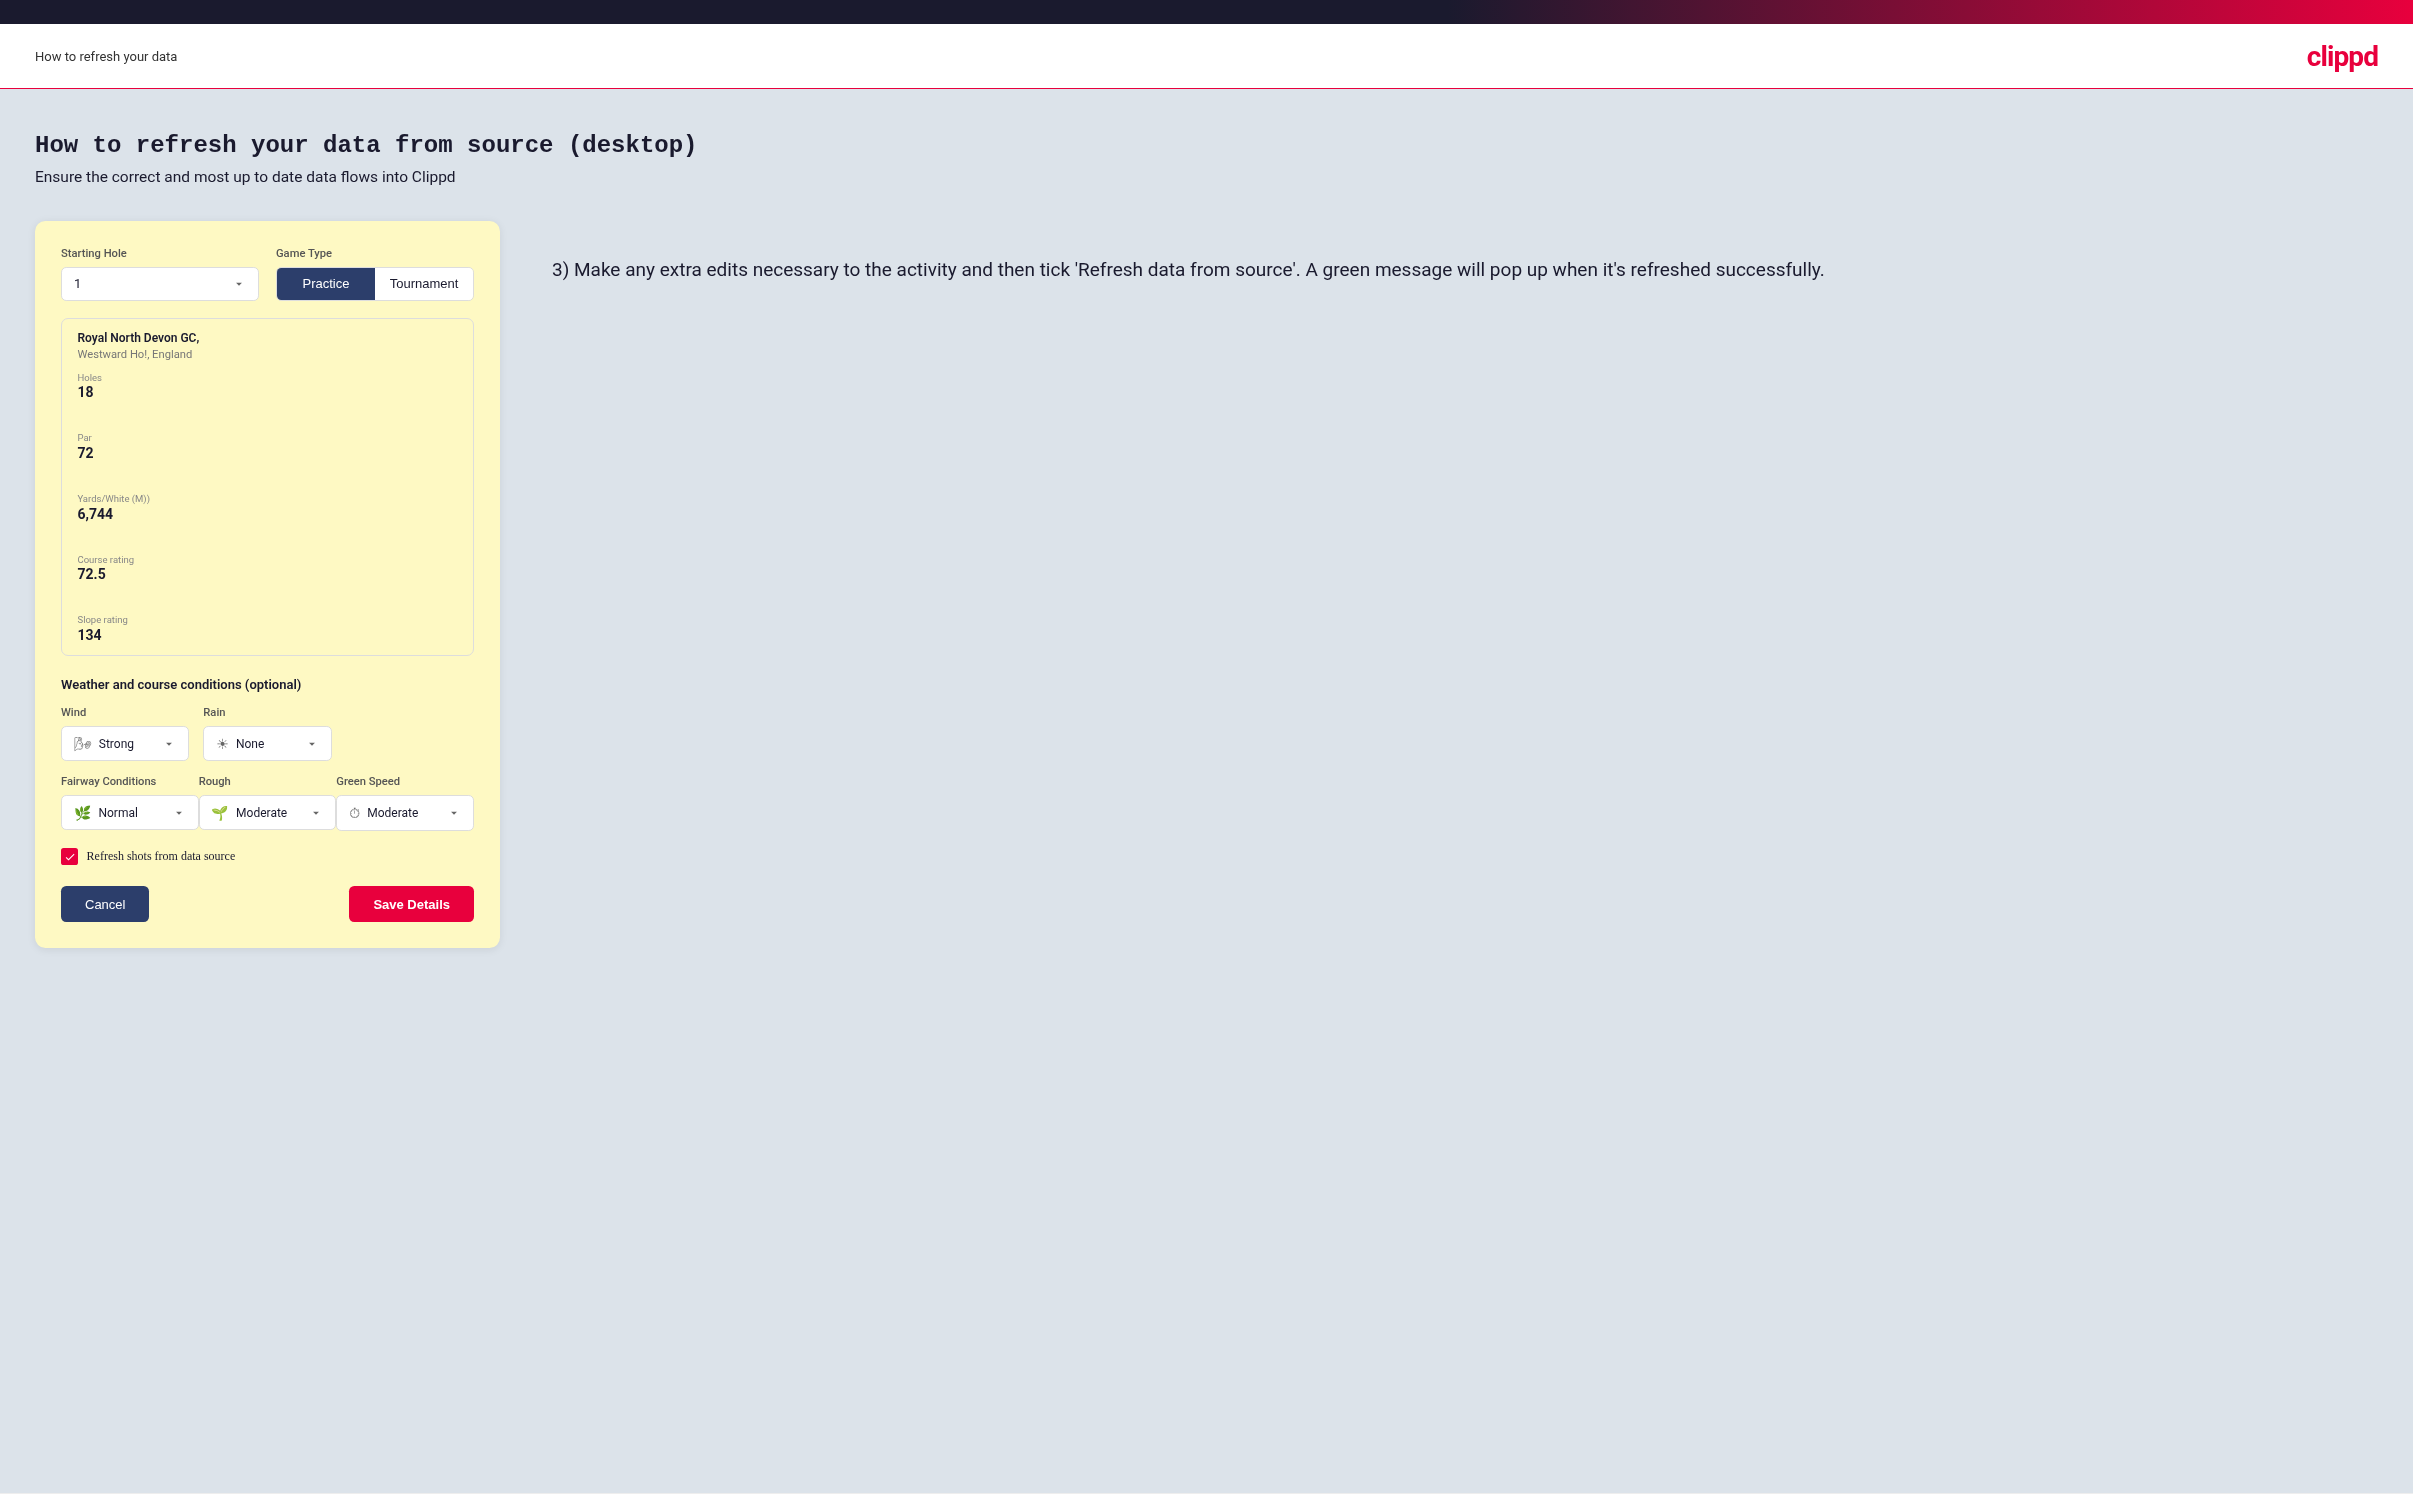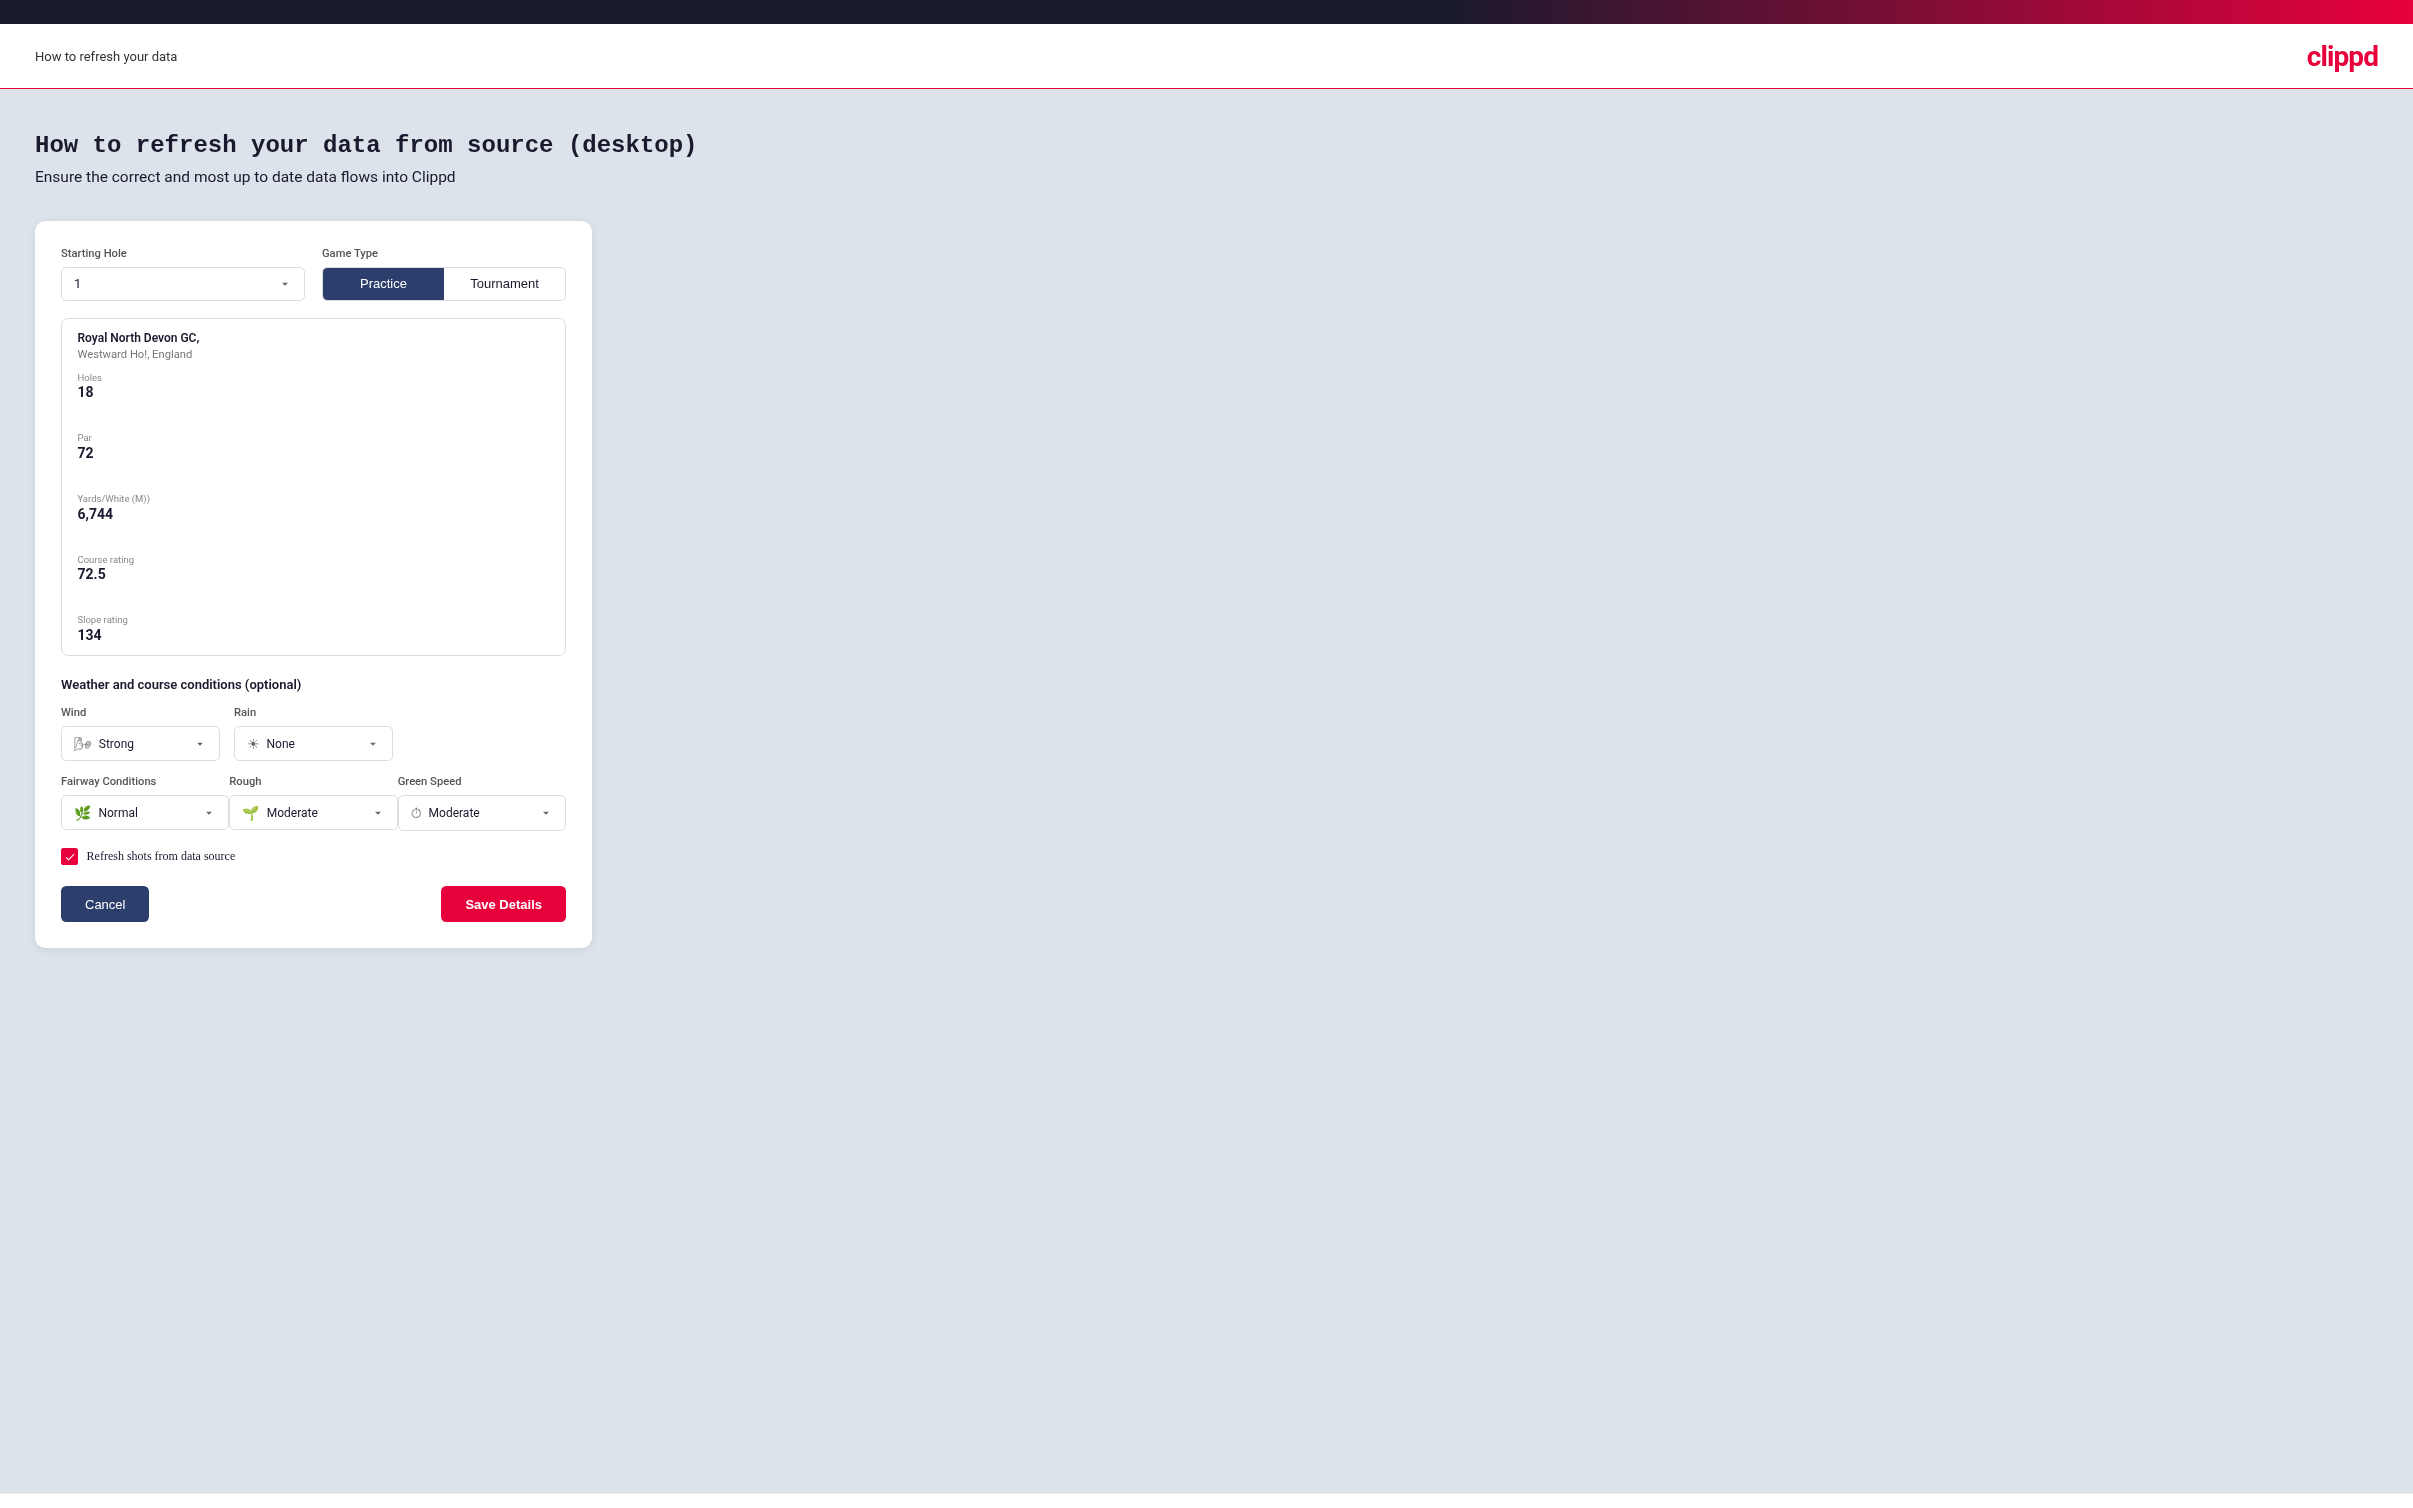--- a/index.html
+++ b/index.html
@@ -50,24 +50,24 @@
       margin-bottom: 35px;
     }
 
     .content-layout {
       display: flex;
       gap: 52px;
       align-items: flex-start;
     }
 
     .form-card {
-      background: #ffffff;
+      background: #fef9c3;
       border-radius: 10.4px;
       padding: 26px;
-      width: 557px;
+      width: 465px;
       flex-shrink: 0;
       box-shadow: 0 1.7px 8.6px rgba(0,0,0,0.08);
     }
 
     .field-label {
       font-size: 11.2px;
       color: #555;
       margin-bottom: 7px;
       font-weight: 500;
     }
@@ -407,19 +407,22 @@
         <span class="checkbox-label">Refresh shots from data source</span>
       </div>
 
       <div class="button-row">
         <button class="cancel-btn">Cancel</button>
         <button class="save-btn">Save Details</button>
       </div>
 
     </div>
 
+    <div class="instruction-text">
+      <span>3) Make any extra edits necessary to the activity and then tick 'Refresh data from source'. A green message will pop up when it's refreshed successfully.</span>
+    </div>
   </div>
 </div>
 
 <div class="footer">
   
 </div>
 
 
 </body></html>

